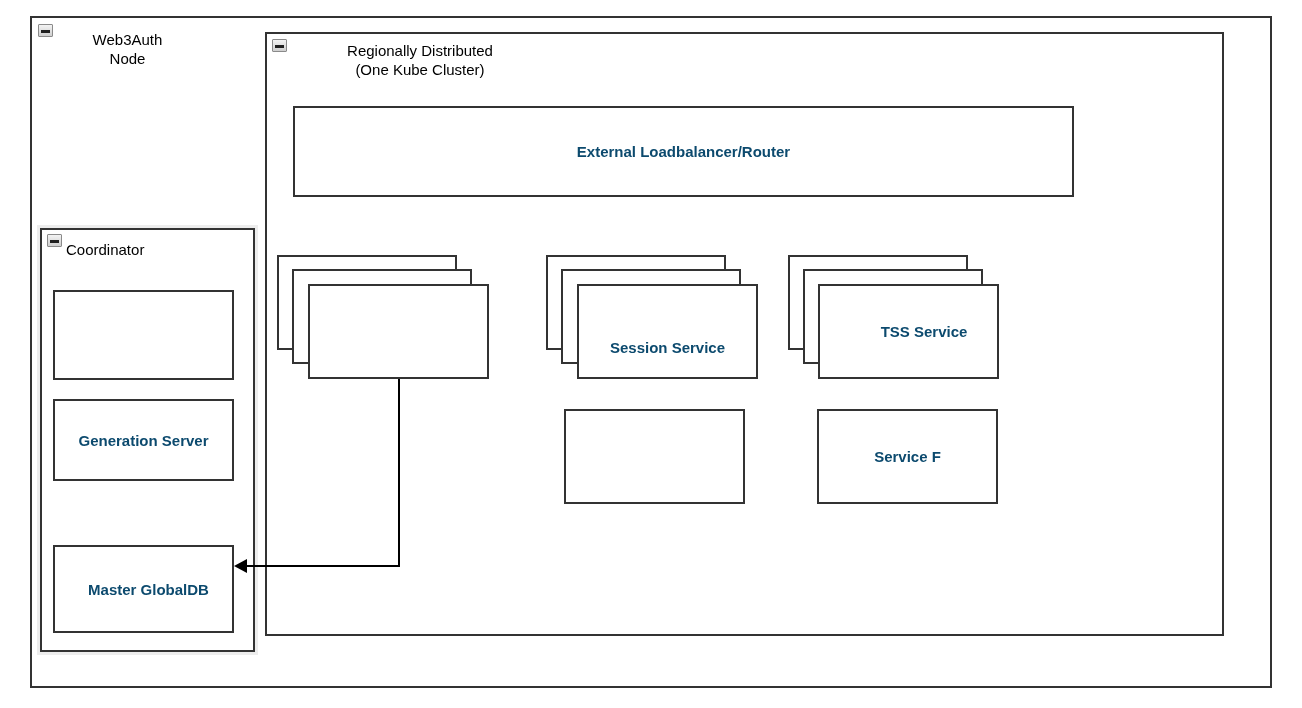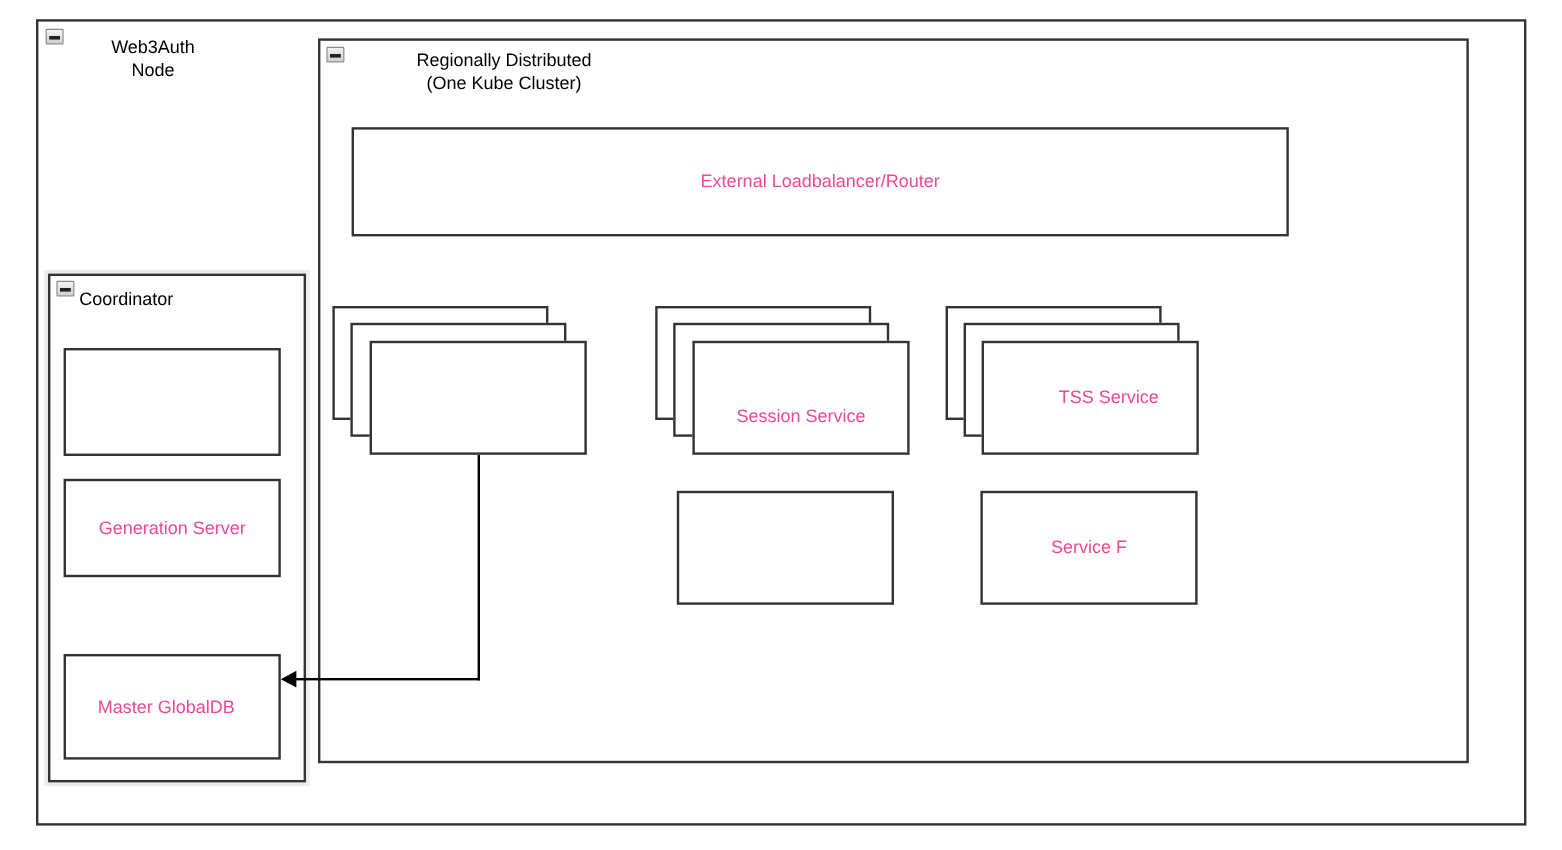--- a/index.html
+++ b/index.html
@@ -77,23 +77,24 @@
 
   
   .box-label {
     position: absolute;
     display: flex;
     align-items: center;
     justify-content: center;
     text-align: left;
     font-size: 15px;
     line-height: 19px;
-    color: #ec4899;
+    color: #0c4a6e;
     white-space: pre-line;
     pointer-events: none;
+    font-weight: bold;
   }
 
   
   .edge-line {
     position: absolute;
     background: #000000;
   }
   .edge-v { width: 2px; }
   .edge-h { height: 2px; }
   .arrowhead {
@@ -151,19 +152,19 @@
   <div class="collapse-icon" style="left:47px; top:234px;"></div>
 
   <div class="label left" style="left:66px; top:240px; width:170px;">Coordinator</div>
 
   <div class="box" style="left:53px; top:290px; width:181px; height:90px;"></div>
 
   <div class="box" style="left:53px; top:399px; width:181px; height:82px;"></div>
   <div class="box-label" style="left:53px; top:399px; width:181px; height:82px;">Generation Server</div>
 
   <div class="box" style="left:53px; top:545px; width:181px; height:88px;"></div>
-  <div class="box-label" style="left:48px; top:545px; width:181px; height:88px;">Master GlobalDB</div>
+  <div class="box-label" style="left:58px; top:545px; width:181px; height:88px;">Master GlobalDB</div>
 
   <div class="edge-line edge-v" style="left:398px; top:379px; height:188px;"></div>
   <div class="edge-line edge-h" style="left:246px; top:565px; width:154px;"></div>
   <div class="arrowhead" style="left:234px; top:559px;"></div>
 
 </div>
 
 </body></html>

